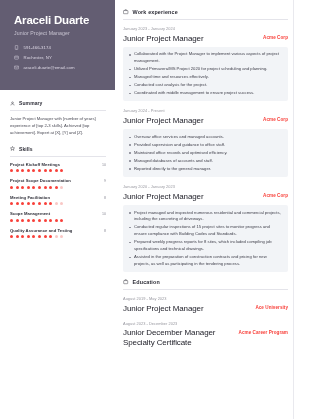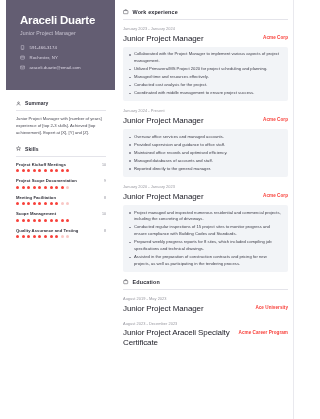--- a/index.html
+++ b/index.html
@@ -19,21 +19,20 @@
     display: flex;
     background: #ffffff;
   }
 
   
   .sidebar {
     width: 115px;
     flex: 0 0 115px;
     background: #ffffff;
     position: relative;
-    padding-left: 6px;
   }
 
   .sidebar-header {
     background: #635d72;
     color: #ffffff;
     padding: 14px 10px 14px 14px;
     height: 90px;
   }
 
   .full-name {
@@ -491,21 +490,21 @@
           <div class="edu-entry">
             <div class="entry-date">August 2019 - May 2023</div>
             <div class="entry-row">
               <div class="entry-title">Junior Project Manager</div>
               <div class="entry-org">Ace University</div>
             </div>
           </div>
           <div class="edu-entry">
             <div class="entry-date">August 2023 - December 2023</div>
             <div class="entry-row">
-              <div class="entry-title">Junior Project Araceli Specialty Certificate</div>
+              <div class="entry-title">Junior December Manager Specialty Certificate</div>
               <div class="entry-org">Acme Career Program</div>
             </div>
           </div>
         </div>
     </section>
 
   </main>
 
   <div class="page-edge"></div>
 </div>

